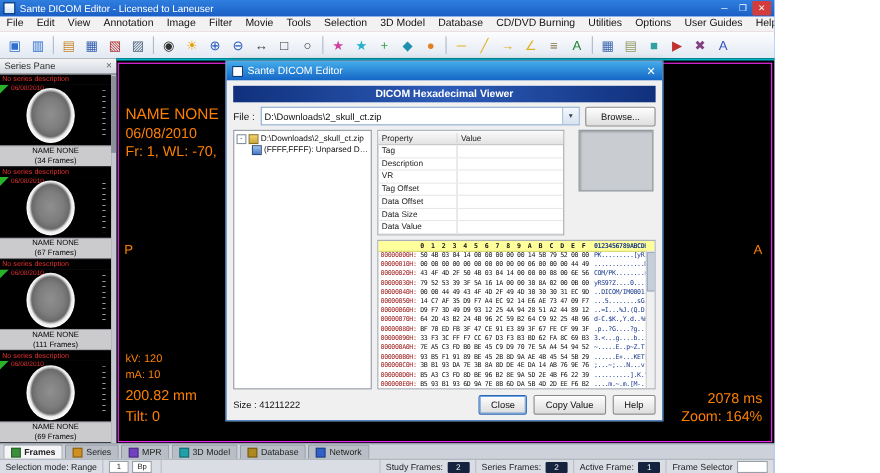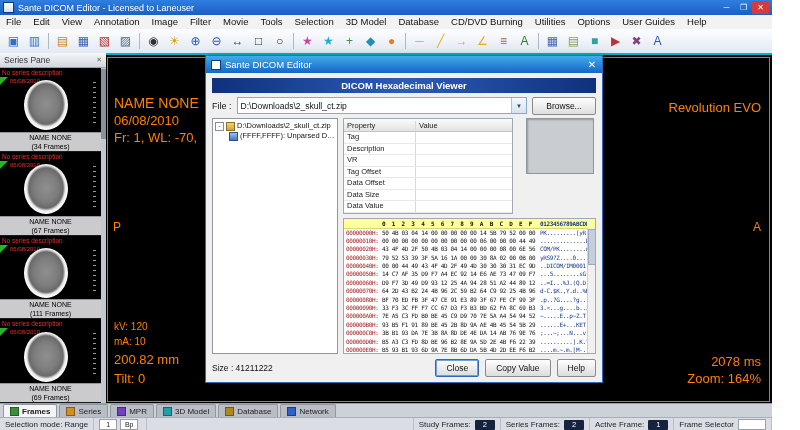--- a/index.html
+++ b/index.html
@@ -1,16 +1,16 @@
 <!DOCTYPE html>
 <html><head>
 <meta charset="utf-8">
 <style>
   html,body{margin:0;padding:0;}
-  .app{position:relative;width:772px;height:430px;overflow:hidden;background:#3b82f6;
+  .app{position:relative;width:704px;height:430px;overflow:hidden;background:#3b82f6;
        font-family:"Liberation Sans",sans-serif;-webkit-font-smoothing:antialiased;}
   .band{position:absolute;left:0;right:0;}
 
   
   .titlebar{top:0;height:15px;background:linear-gradient(#2f7fe0,#1a5ec4);display:flex;align-items:center;
             color:#fff;font-size:9px;padding:0 3px;}
   .app-ico{width:9px;height:9px;background:linear-gradient(#fff,#cfe2ff);border:1px solid #0c3a7a;margin-right:4px;}
   .title-text{flex:1;white-space:nowrap;overflow:hidden;}
   .win-btn{width:17px;height:13px;display:flex;align-items:center;justify-content:center;font-size:8px;color:#fff;}
   .win-btn.close{background:#d43c3c;border-radius:1px;}
@@ -280,21 +280,20 @@
       </div>
     </div>
 
     <div class="viewer-wrap">
       <div class="viewer">
         <div class="ov tl">
           <div class="ov-line name">NAME NONE</div>
           <div class="ov-line big">06/08/2010</div>
           <div class="ov-line big">Fr: 1, WL: -70,</div>
         </div>
-        <div class="ov tr">Revolution EVO</div>
         <div class="ov pl">P</div>
         <div class="ov pr">A</div>
         <div class="ov bl">
             <div class="ov-line">kV: 120</div>
             <div class="ov-line">mA: 10</div>
             <div class="ov-line big">200.82 mm</div>
             <div class="ov-line big">Tilt: 0</div>
           </div>
         <div class="ov br">
             <div class="ov-line big">2078 ms</div>

